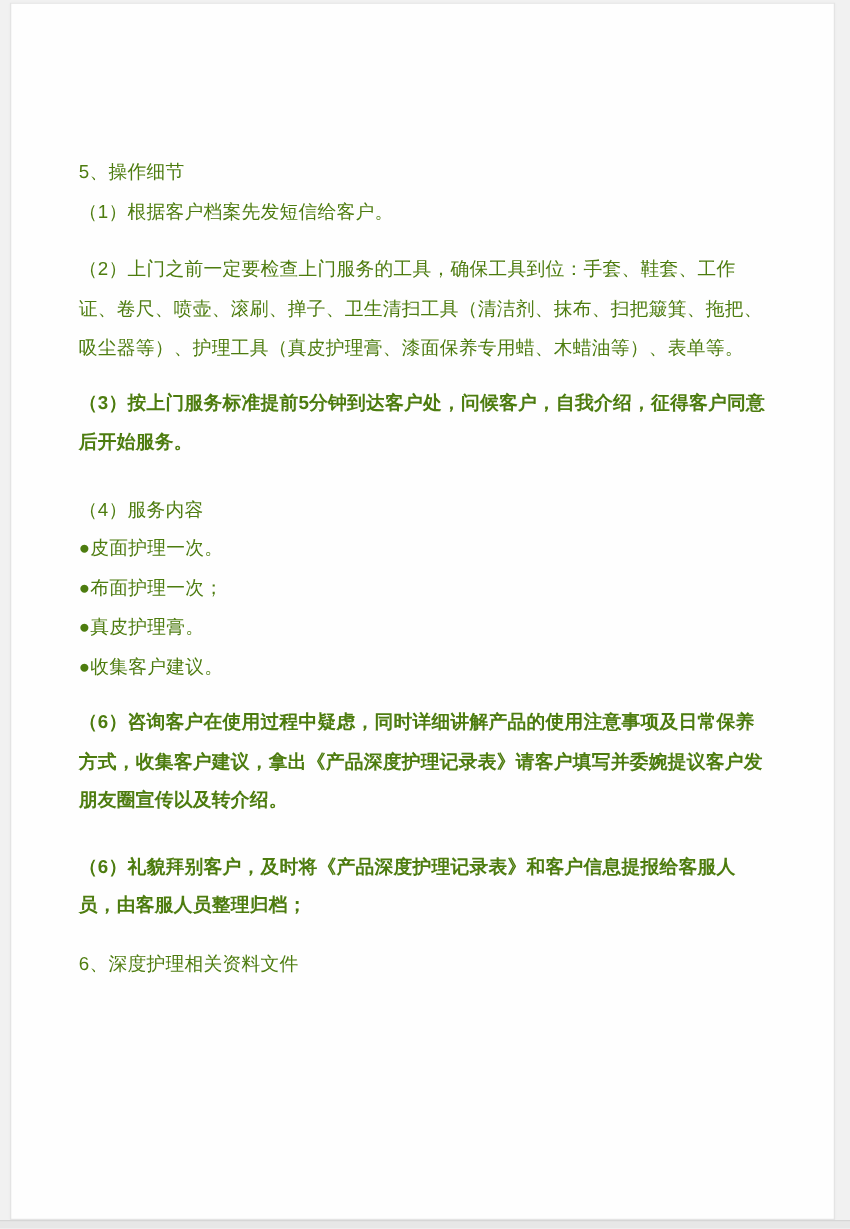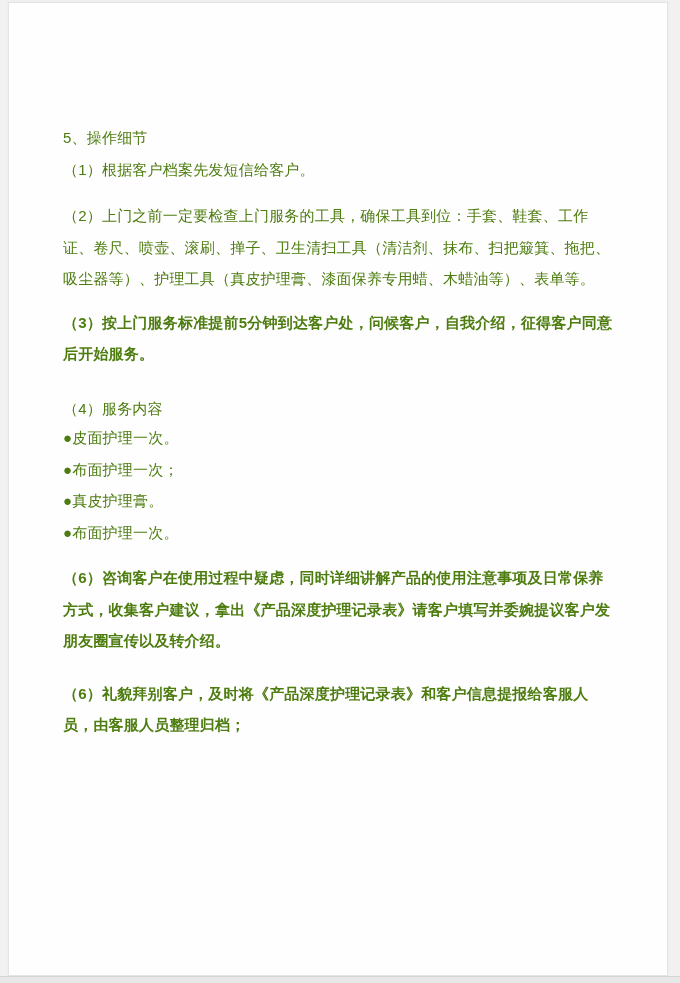--- a/index.html
+++ b/index.html
@@ -59,18 +59,19 @@
 <div class="canvas">
   <div class="page">
     <p>5、操作细节</p>
     <p>（1）根据客户档案先发短信给客户。</p>
     <p class="gap-15">（2）上门之前一定要检查上门服务的工具，确保工具到位：手套、鞋套、工作证、卷尺、喷壶、滚刷、掸子、卫生清扫工具（清洁剂、抹布、扫把簸箕、拖把、吸尘器等）、护理工具（真皮护理膏、漆面保养专用蜡、木蜡油等）、表单等。</p>
     <p class="gap-12">（3）按上门服务标准提前5分钟到达客户处，问候客户，自我介绍，征得客户同意后开始服务。</p>
     <p class="gap-23">（4）服务内容</p>
     <p class="bullet-line">●皮面护理一次。</p>
     <p class="bullet-line">●布面护理一次；</p>
     <p class="bullet-line">●真皮护理膏。</p>
-    <p class="bullet-line">●布面护理一次。</p>
+    <p class="bullet-line">●收集客户建议。</p>
     <p class="gap-12">（6）咨询客户在使用过程中疑虑，同时详细讲解产品的使用注意事项及日常保养方式，收集客户建议，拿出《产品深度护理记录表》请客户填写并委婉提议客户发朋友圈宣传以及转介绍。</p>
     <p class="gap-21">（6）礼貌拜别客户，及时将《产品深度护理记录表》和客户信息提报给客服人员，由客服人员整理归档；</p>
+    <p class="gap-15">6、深度护理相关资料文件</p>
   </div>
   <div class="bottom-strip"></div>
 </div>
 
 </body></html>

